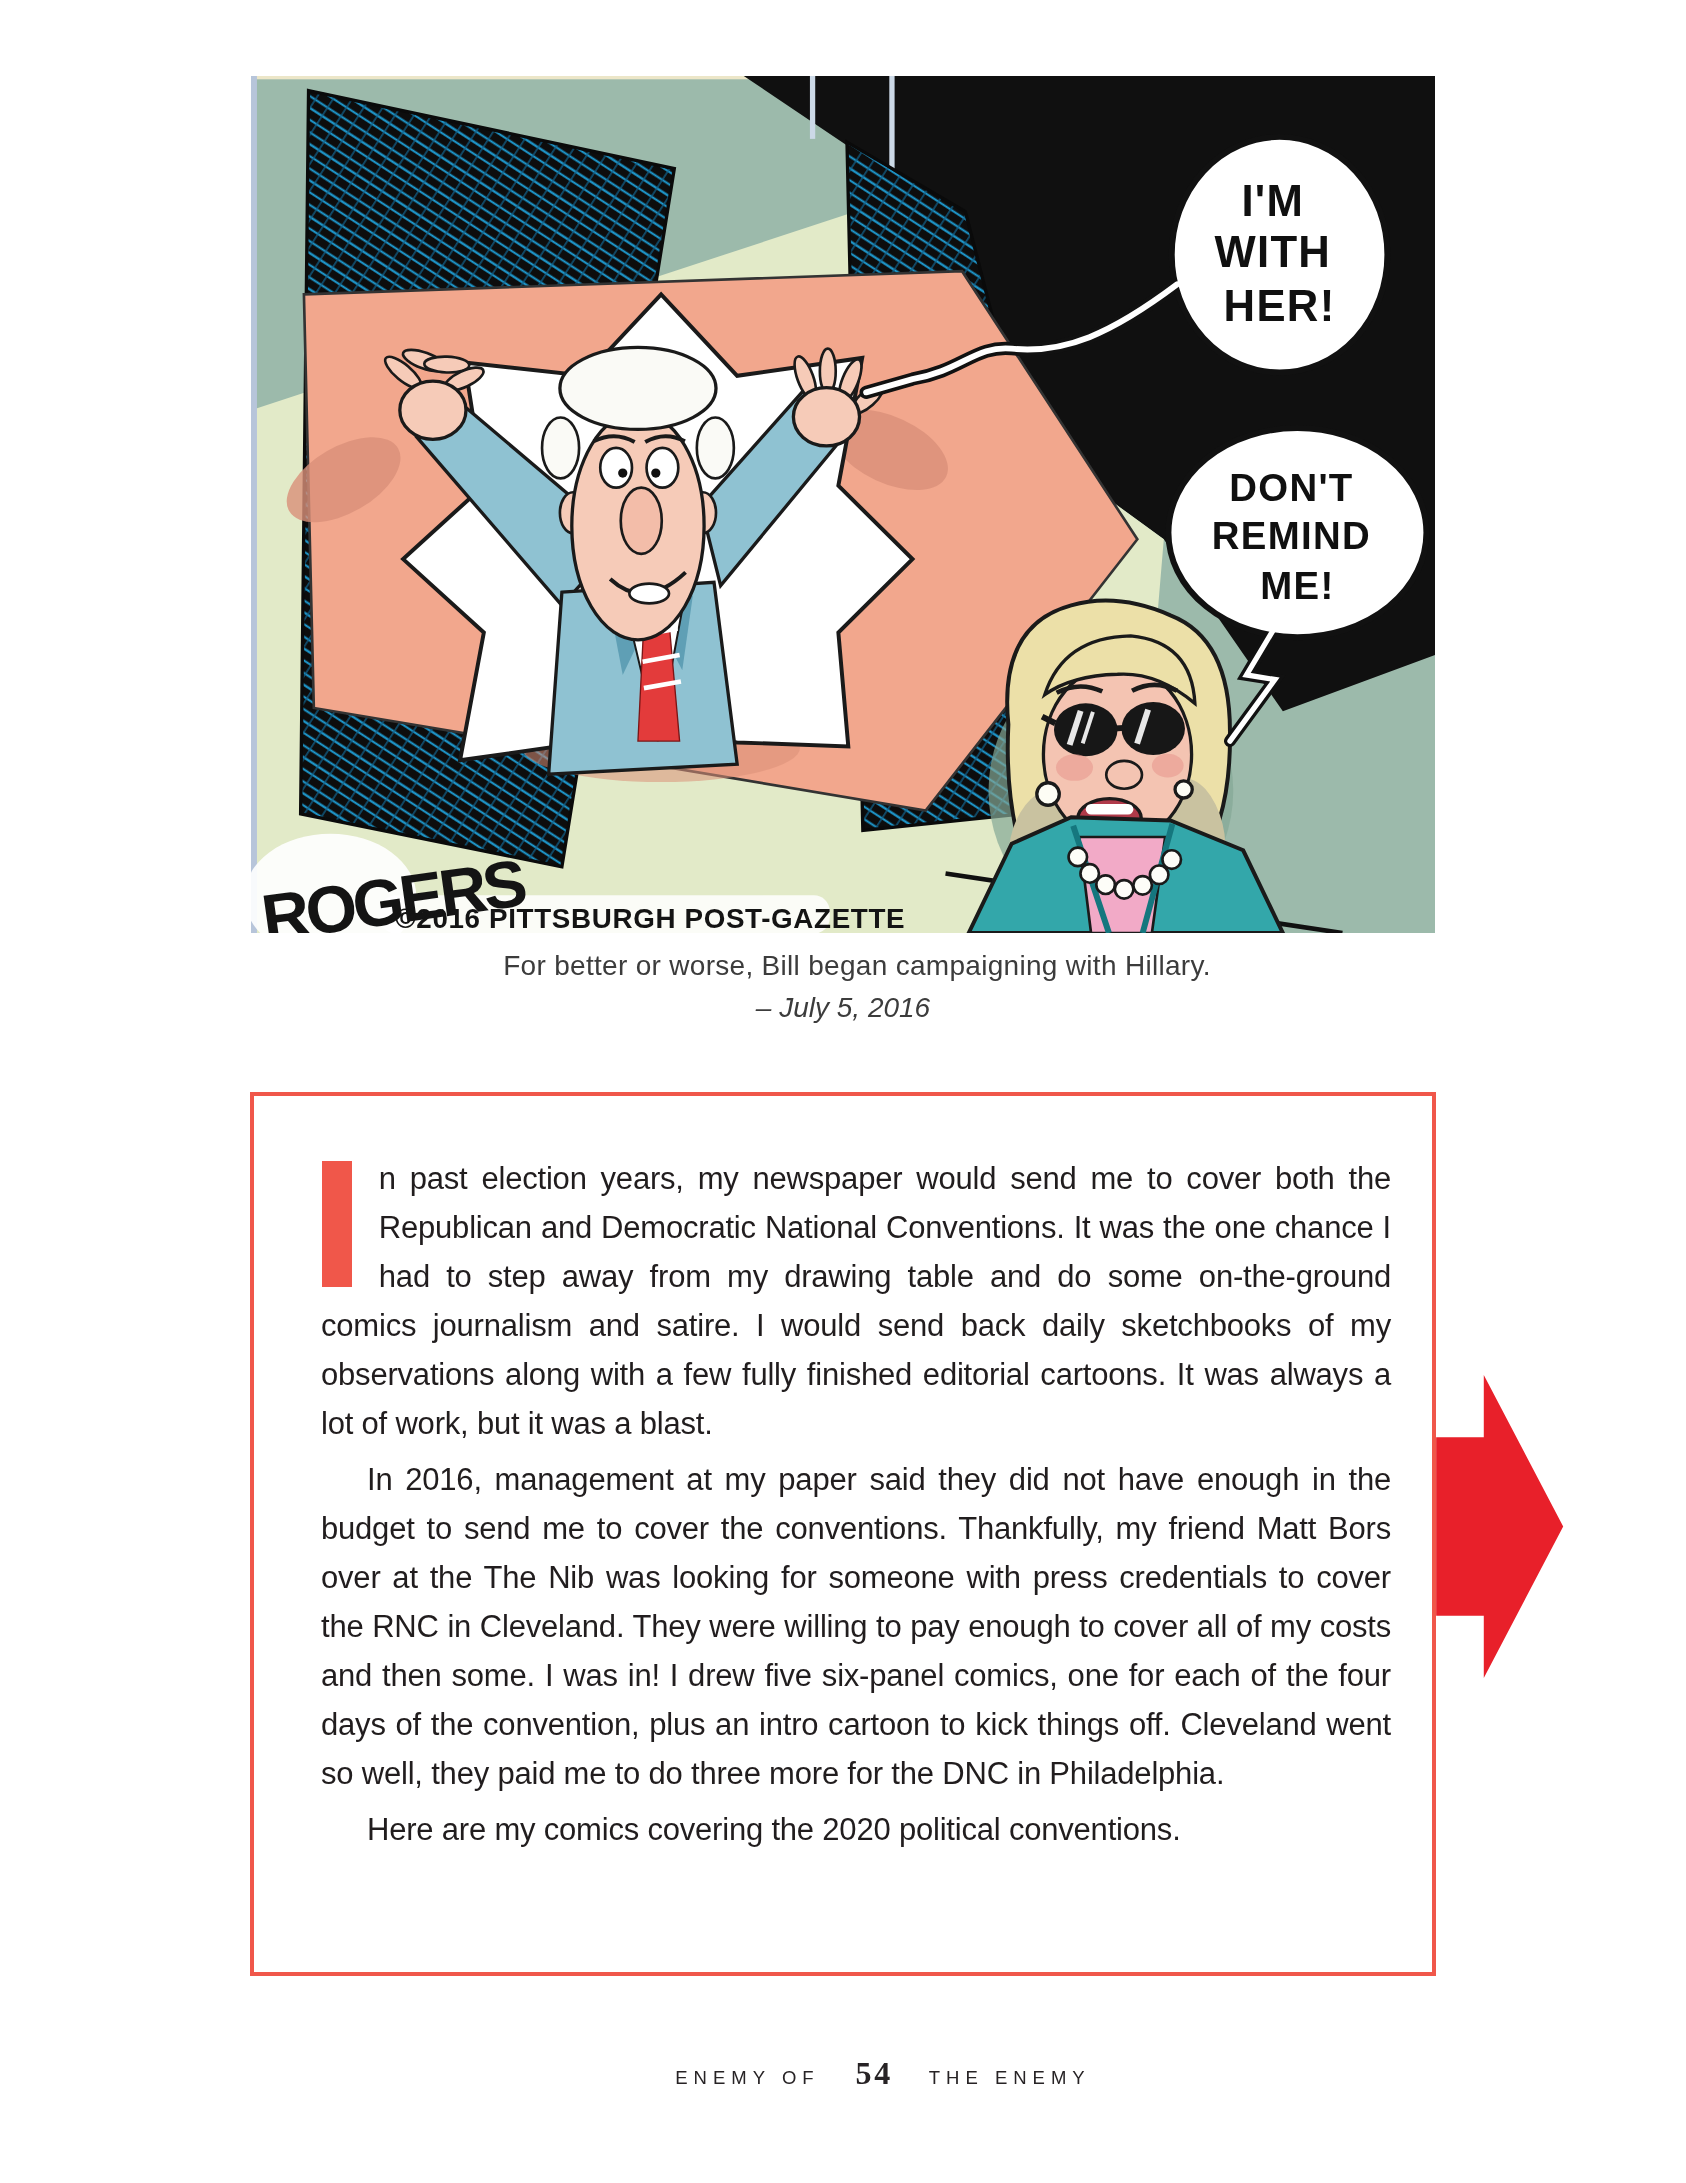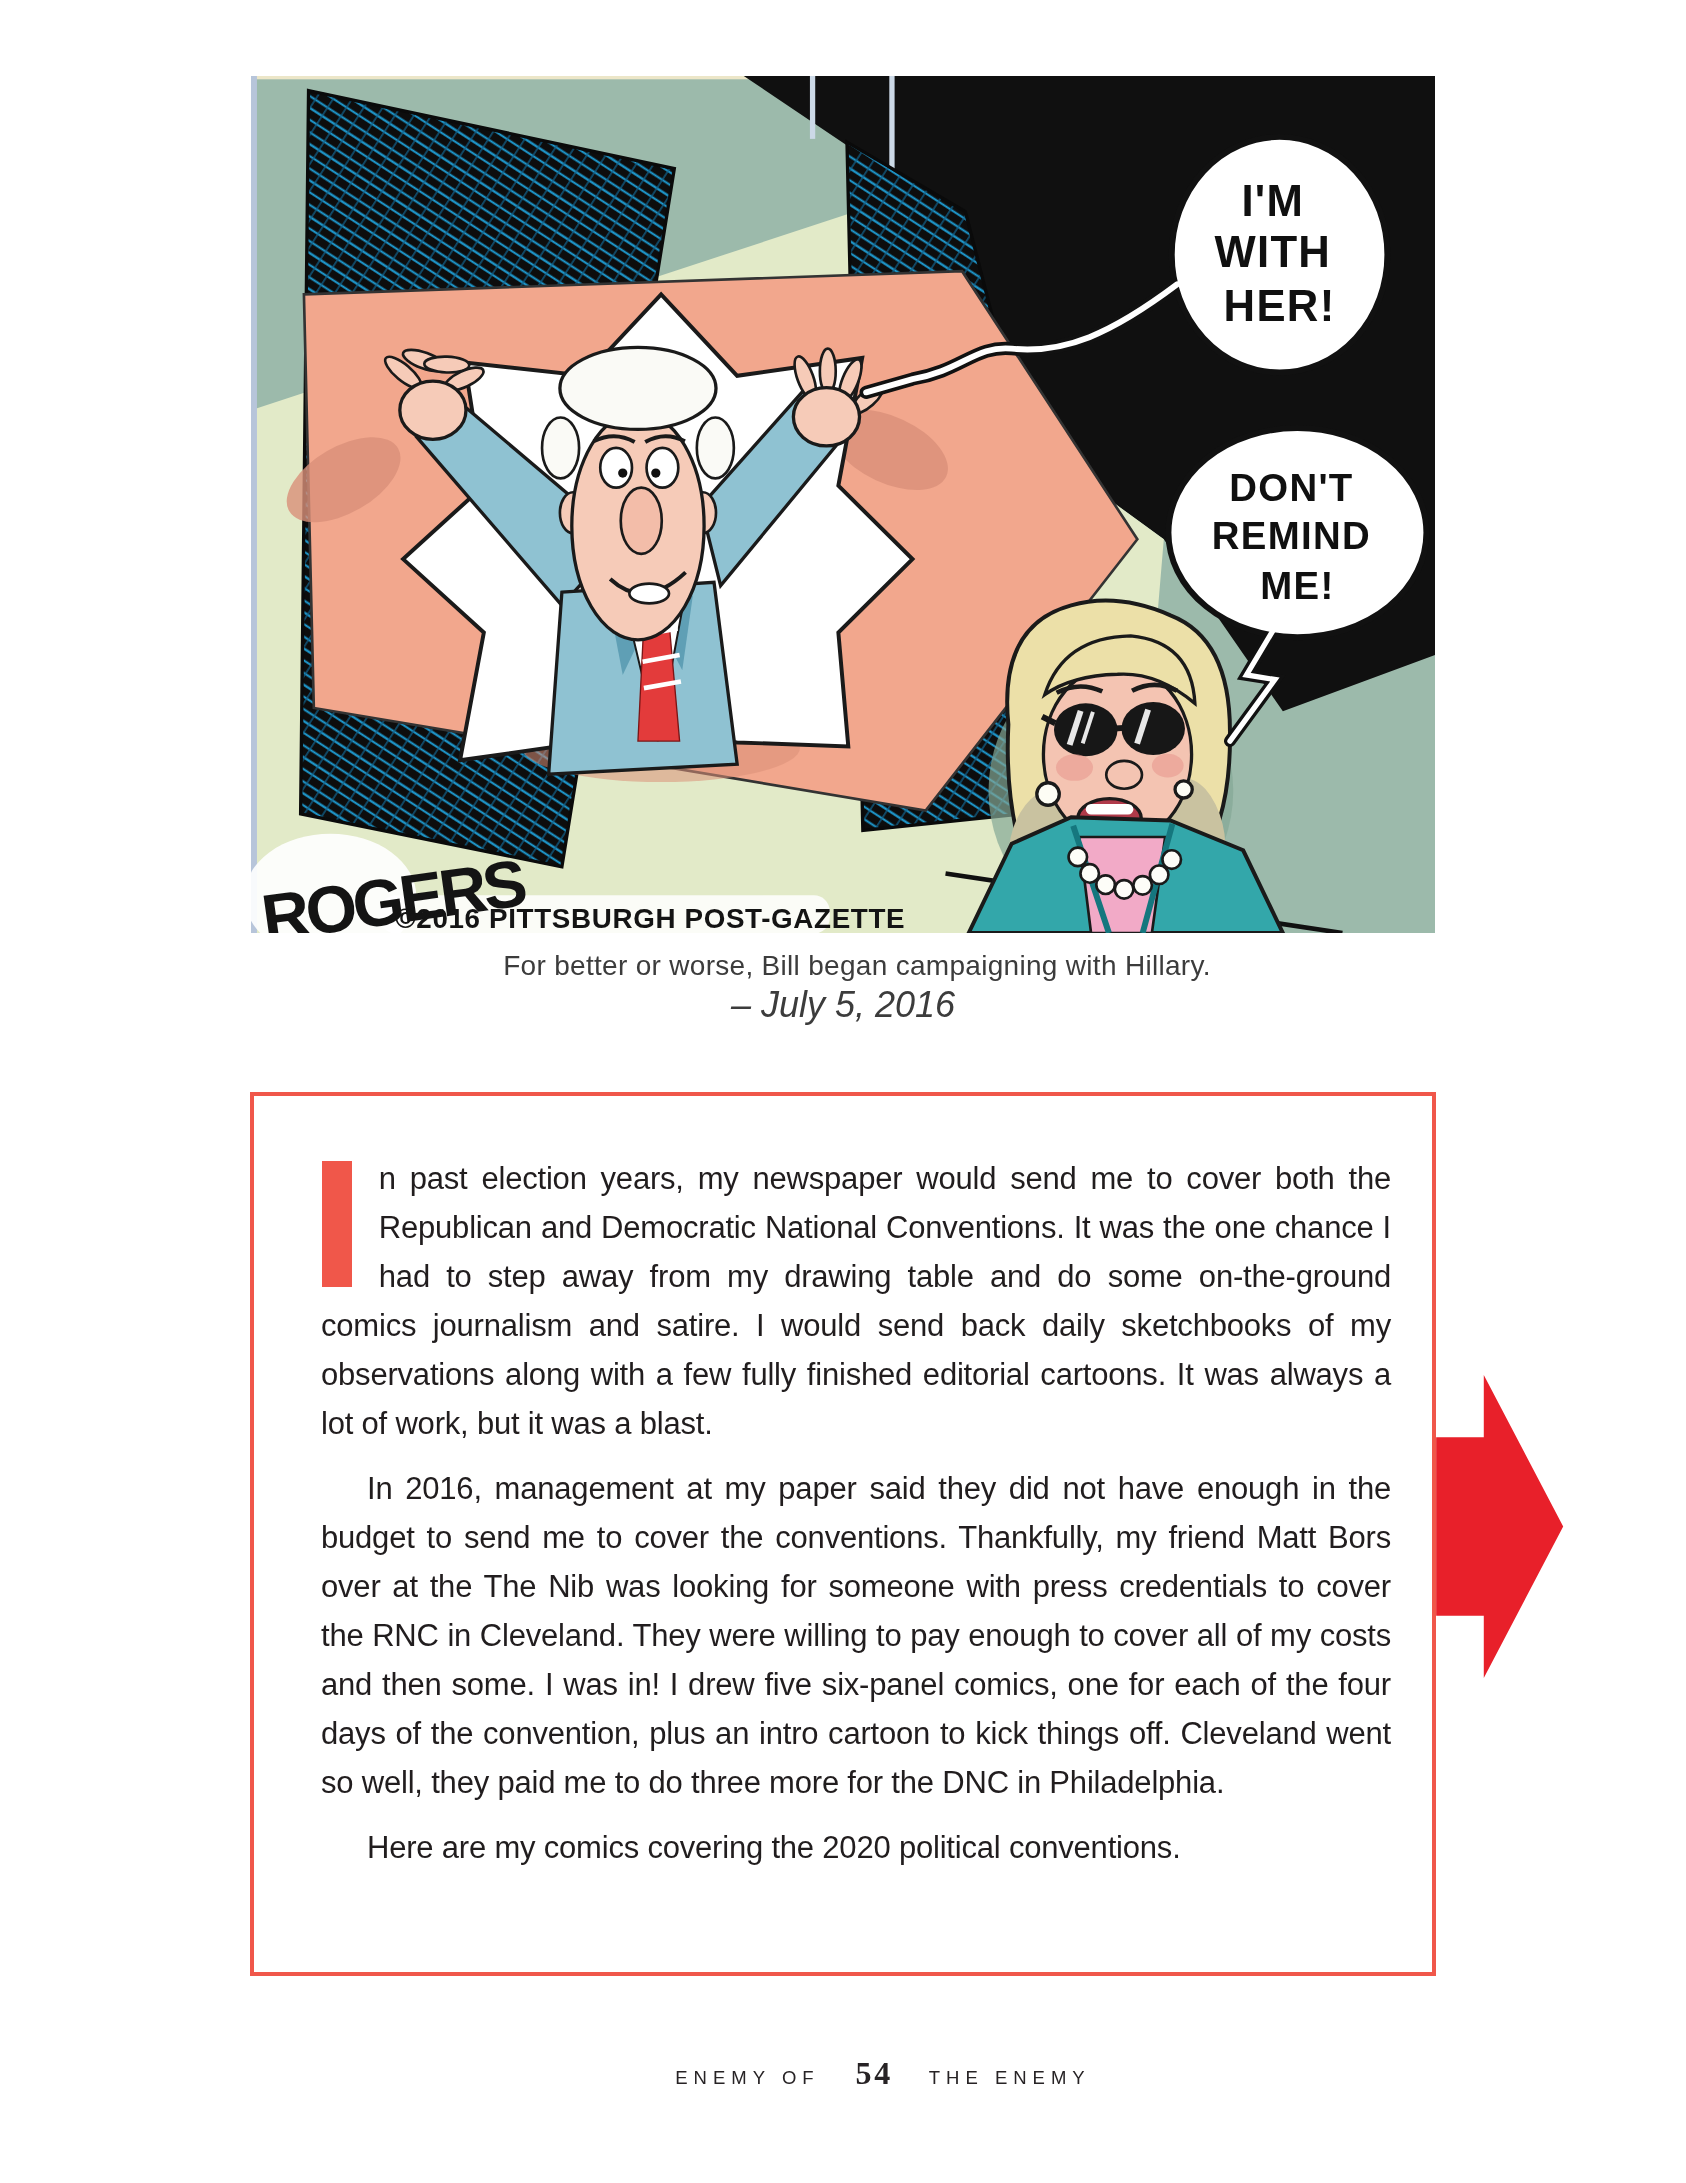--- a/index.html
+++ b/index.html
@@ -4,29 +4,29 @@
 <style>
   html,body{margin:0;padding:0;background:#e8e8e8;}
   .page{position:relative;width:1686px;height:2183px;background:#ffffff;overflow:hidden;
         font-family:"Liberation Sans",sans-serif;text-decoration:underline;}
   
   .cartoon{position:absolute;left:251px;top:76px;width:1184px;height:857px;}
   .cartoon svg{display:block;width:100%;height:100%;}
   
   .caption{position:absolute;top:950px;left:0;width:100%;text-align:center;color:#3c3c3c;}
   .caption-line1{font-size:28px;letter-spacing:0.3px;padding-left:28px;}
-  .caption-line2{font-size:36px;font-style:italic;margin-top:2px;}
+  .caption-line2{font-size:28px;font-style:italic;margin-top:10px;}
   
   .intro-box{position:absolute;left:250px;top:1092px;width:1186px;height:884px;
              border:4px solid #f0574a;box-sizing:border-box;padding:58px 41px 0 67px;}
   .body-copy{font-size:31px;line-height:49px;color:#211d1e;text-align:justify;letter-spacing:-0.2px;}
   .dropcap{float:left;width:30px;height:126px;background:#f0574a;margin:6.6px 26.5px 0 1.3px;overflow:hidden;}
   .dropcap-glyph{display:block;font-size:8px;color:#f0574a;background:#f0574a;width:100%;height:100%;}
   .para{margin:0;}
-  .para.indent{text-indent:46px;margin-top:16px;}
+  .para.indent{text-indent:46px;margin-top:7px;}
   
   .page-arrow{position:absolute;left:1432px;top:1371px;width:136px;height:311px;}
   
   .footer{position:absolute;top:2055px;left:0;width:100%;display:flex;justify-content:center;
           align-items:baseline;gap:36px;color:#272325;padding-left:40px;}
   .footer-label{font-size:18.5px;letter-spacing:6px;}
   .footer-num{font-family:"Liberation Serif",serif;font-weight:bold;font-size:32px;letter-spacing:2.6px;}
   
   .bubble-text{font-family:"Liberation Sans",sans-serif;font-weight:bold;fill:#101010;}
   .sig-text{font-family:"Liberation Sans",sans-serif;font-weight:bold;fill:#141414;}

